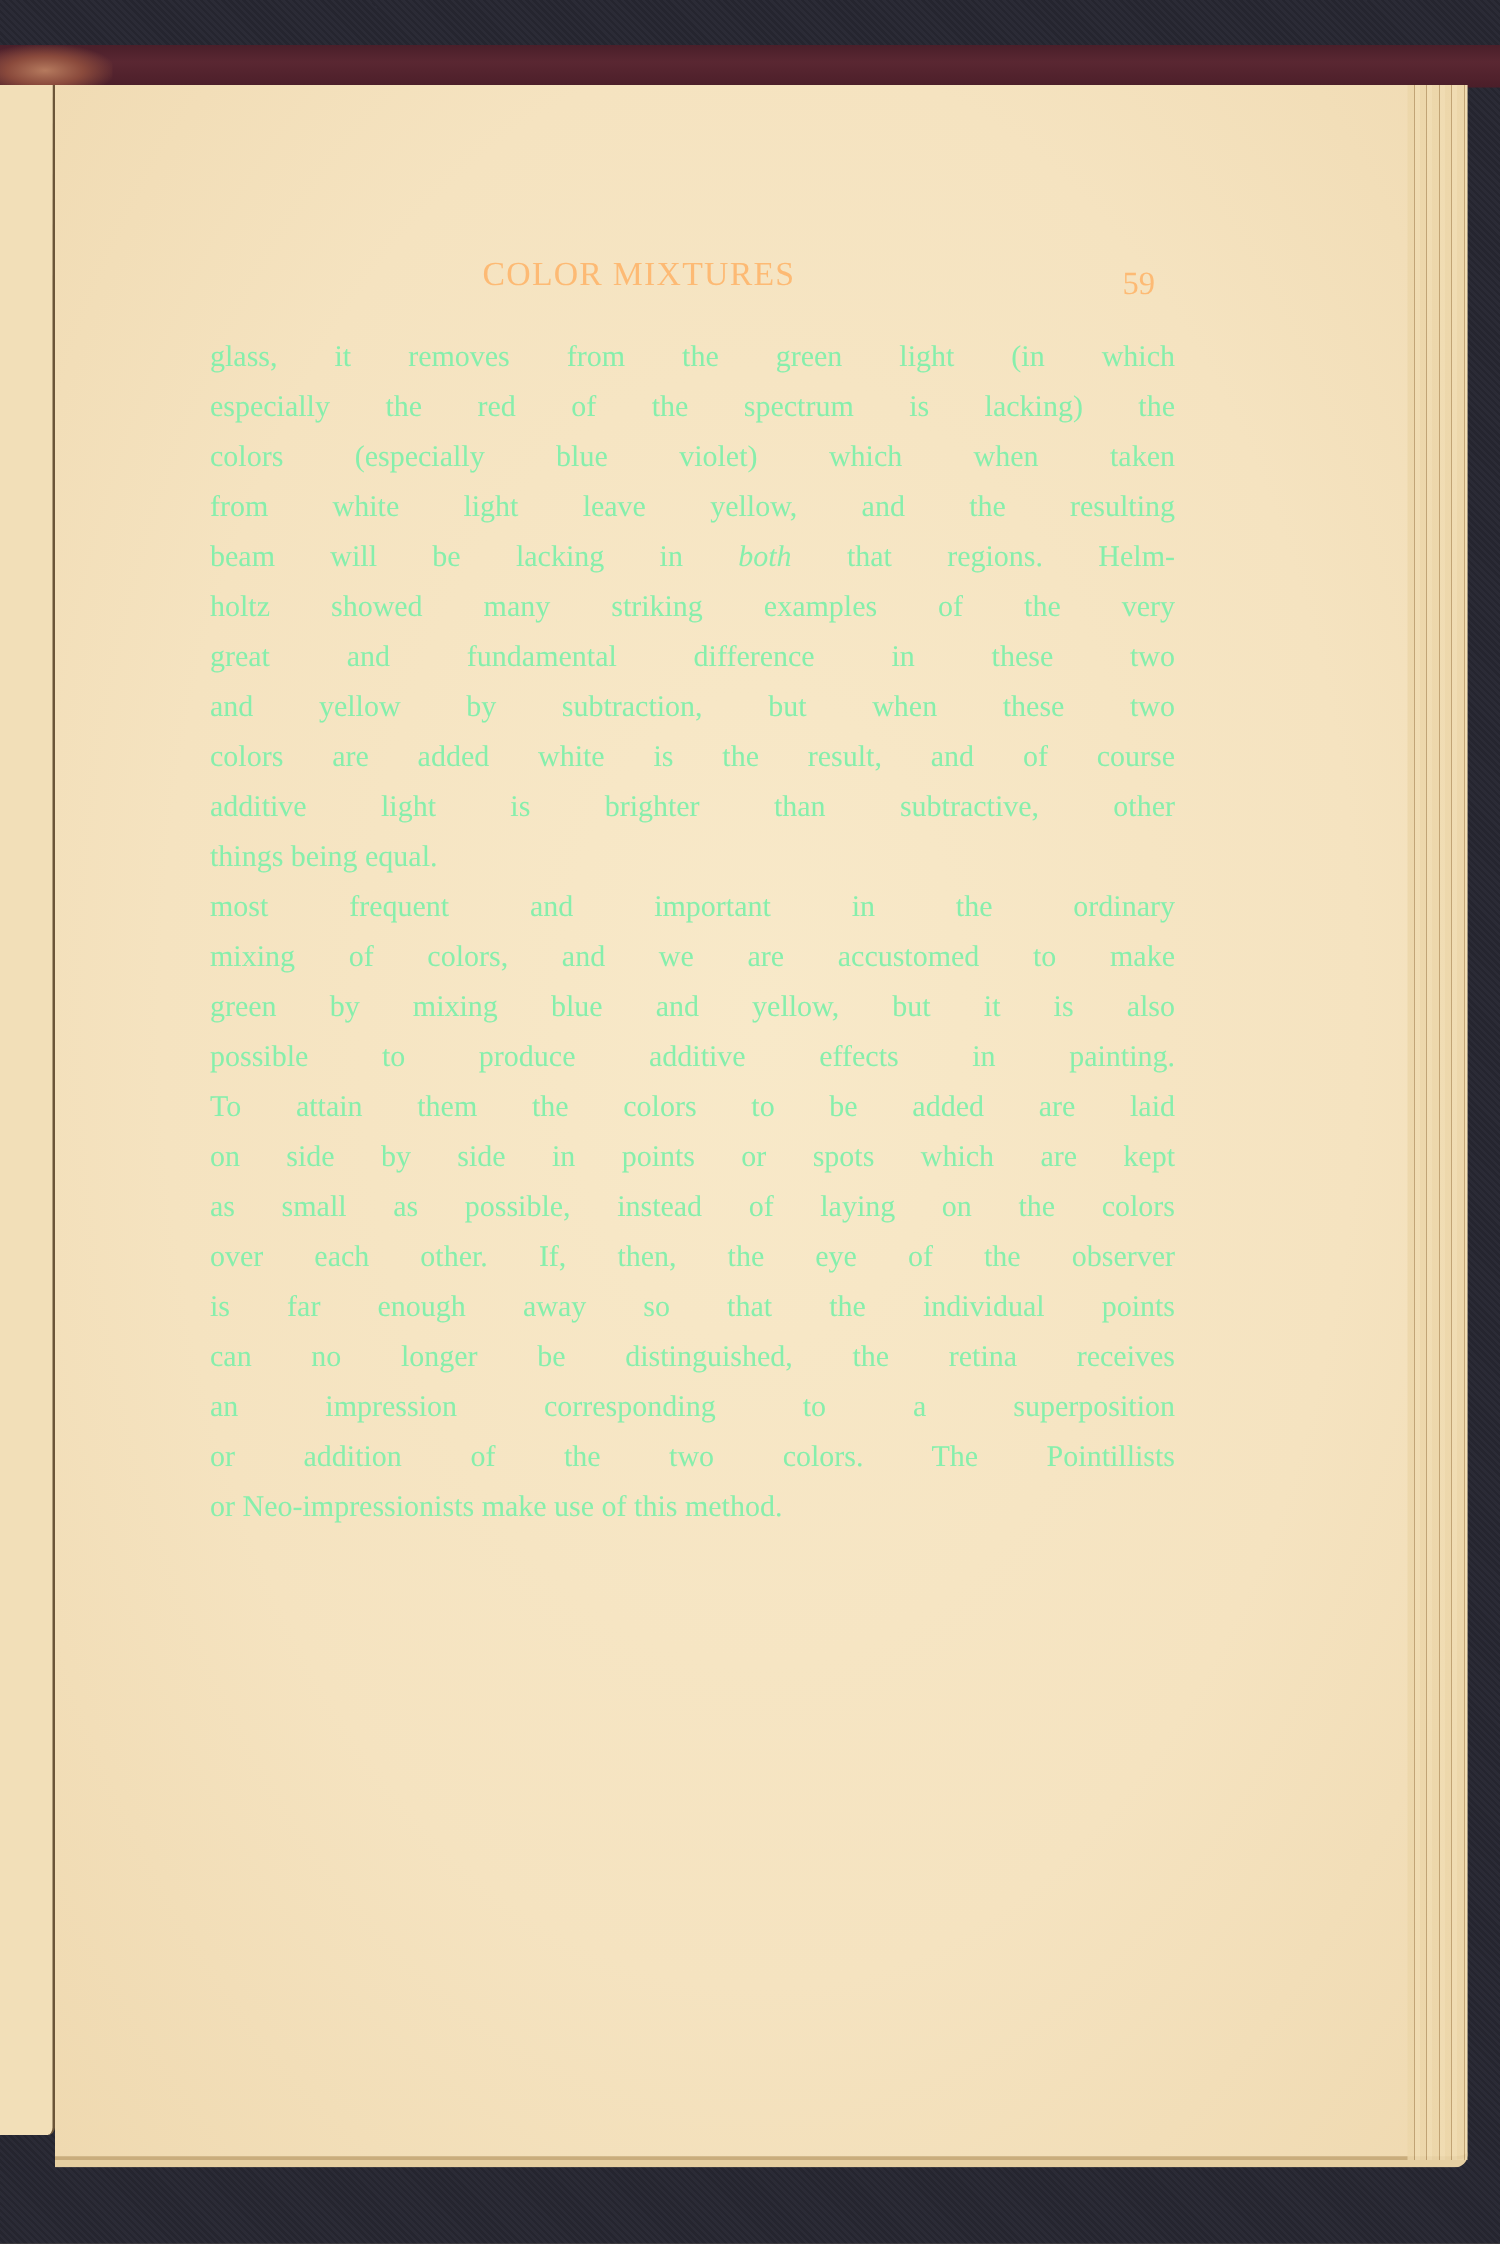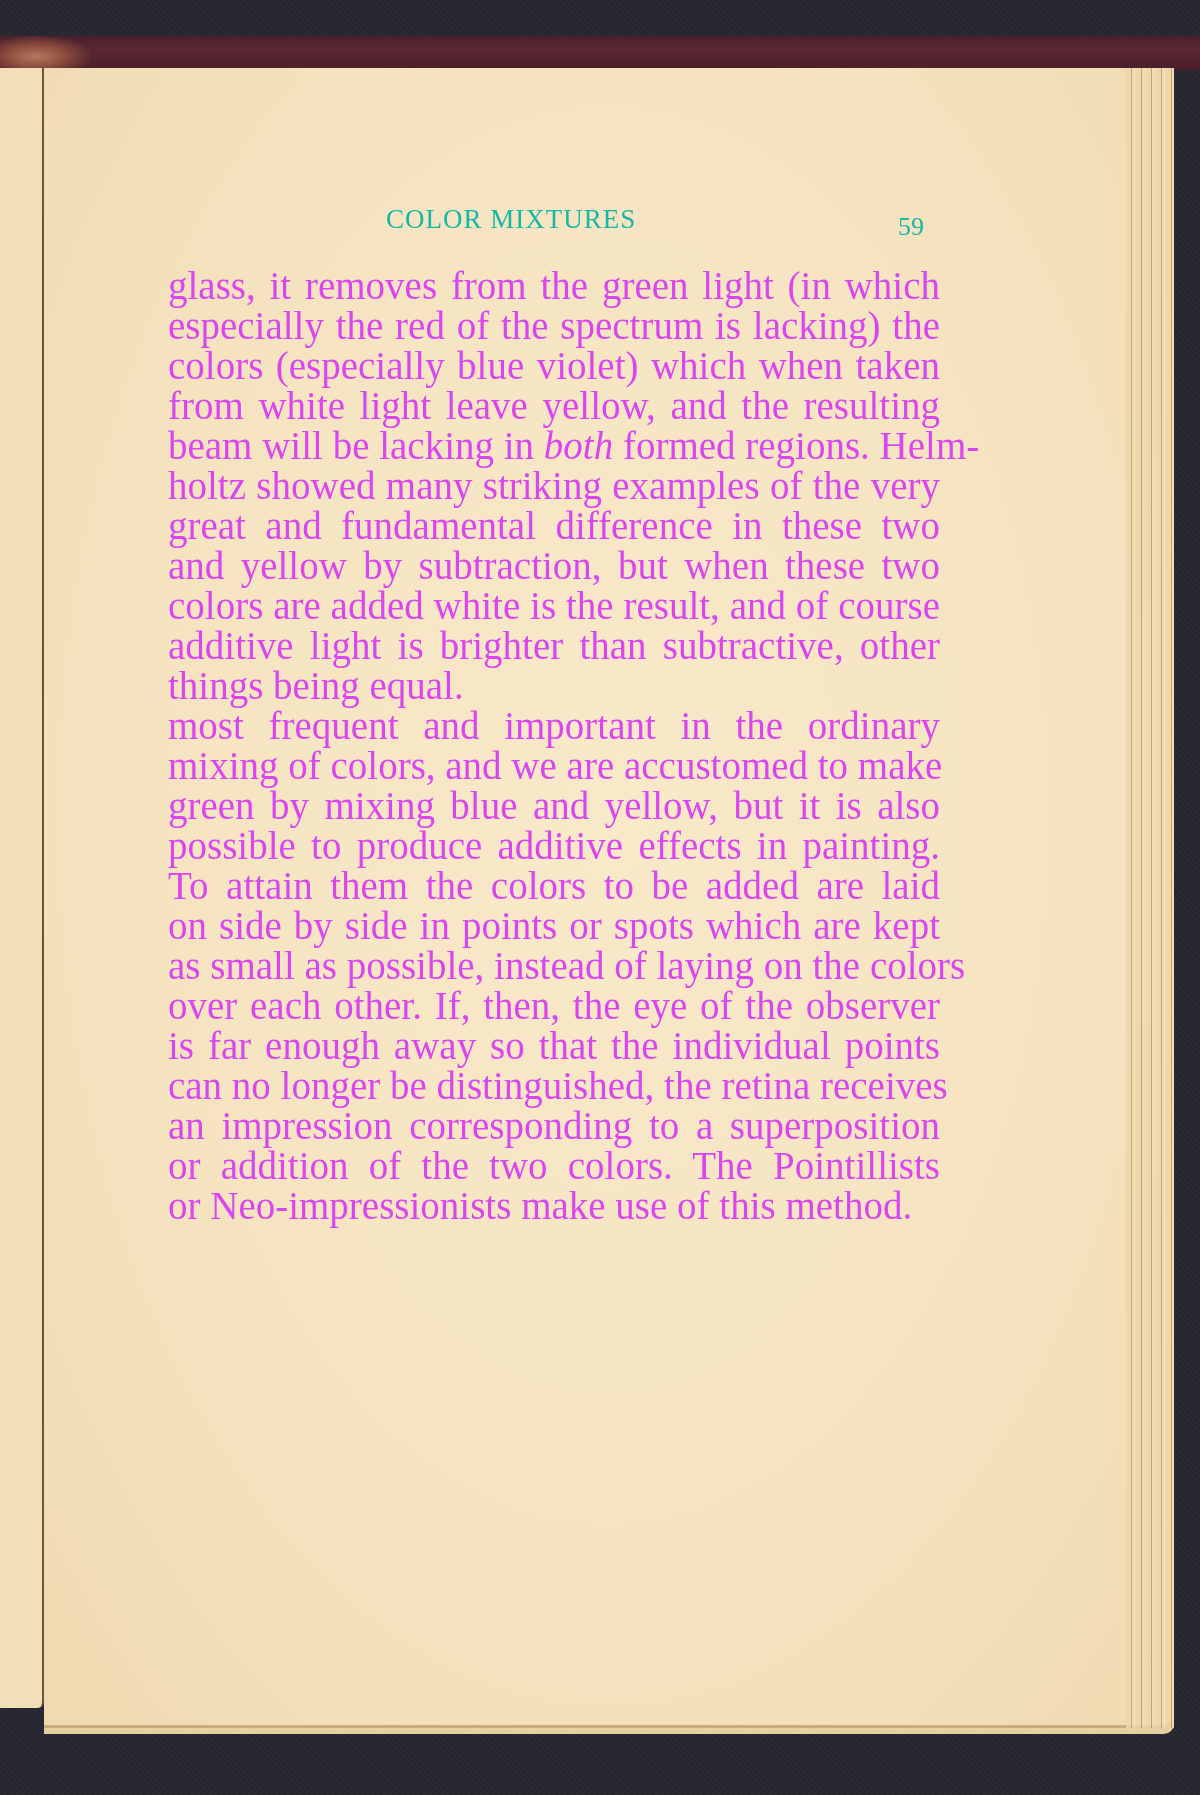--- a/index.html
+++ b/index.html
@@ -36,32 +36,32 @@
     box-shadow: inset 0 -3px 0 #c9ad7d;
   }
   .page-edges {
     position:absolute; right:0; top:0; width:48px; height:100%;
     background:
       repeating-linear-gradient(90deg, #ecd6a9 0 5px, #b99a6a 5px 6px, #f0dcb2 6px 10px);
     opacity:0.85;
   }
   .running-head {
     position:absolute; left:0; top:204px; width:100%; height:40px;
-    font-family:"Liberation Serif", serif; color:#14b8a6;
+    font-family:"Liberation Serif", serif; color:#fdba74;
   }
   .title {
     position:absolute; left:386px; top:0; font-size:27px; letter-spacing:1px;
   }
   .page-num {
     position:absolute; left:898px; top:8px; font-size:26px;
   }
   .text {
     position:absolute; left:168px; top:266px; width:772px;
     font-family:"Liberation Serif", serif;
-    font-size:39px; line-height:40px; color:#d946ef;
+    font-size:24px; line-height:40px; color:#86efac;
     text-align:justify;
   }
   .line { display:block; text-align:justify; text-align-last:justify; white-space:nowrap; }
   .line.end { text-align-last:left; }
   .line.ind { padding-left:40px; }
   em { font-style:italic;margin-top:48px; }
 </style>
 </head>
 <body>
 
@@ -78,21 +78,21 @@
   <span class="title">COLOR MIXTURES</span>
   <span class="page-num">59</span>
 </div>
 
 <div class="text">
   <div>
     <span class="line">glass, it removes from the green light (in which</span>
     <span class="line">especially the red of the spectrum is lacking) the</span>
     <span class="line">colors (especially blue violet) which when taken</span>
     <span class="line">from white light leave yellow, and the resulting</span>
-    <span class="line"><span>beam will be lacking in </span><em>both</em><span> formed regions.  Helm-</span></span>
+    <span class="line"><span>beam will be lacking in </span><em>both</em><span> that regions.  Helm-</span></span>
     <span class="line">holtz showed many striking examples of the very</span>
     <span class="line">great and fundamental difference in these two</span>
     <span class="line">and yellow by subtraction, but when these two</span>
     <span class="line">colors are added white is the result, and of course</span>
     <span class="line">additive light is brighter than subtractive, other</span>
     <span class="line end">things being equal.</span>
   </div>
   <div>
     <span class="line">most frequent and important in the ordinary</span>
     <span class="line">mixing of colors, and we are accustomed to make</span>

